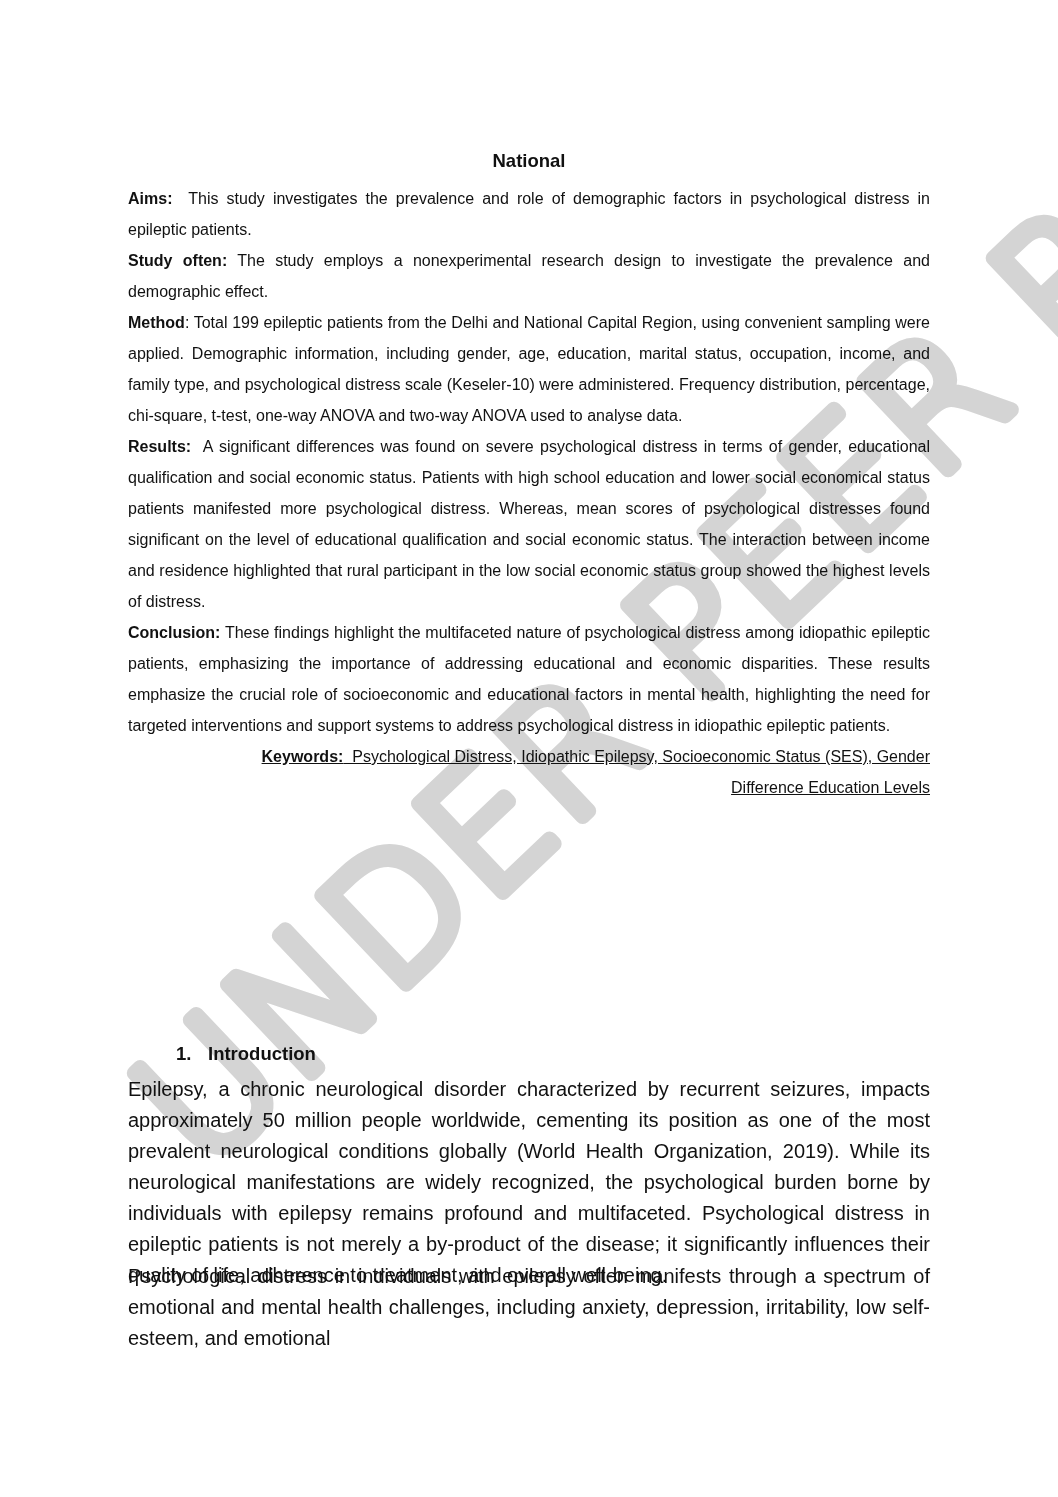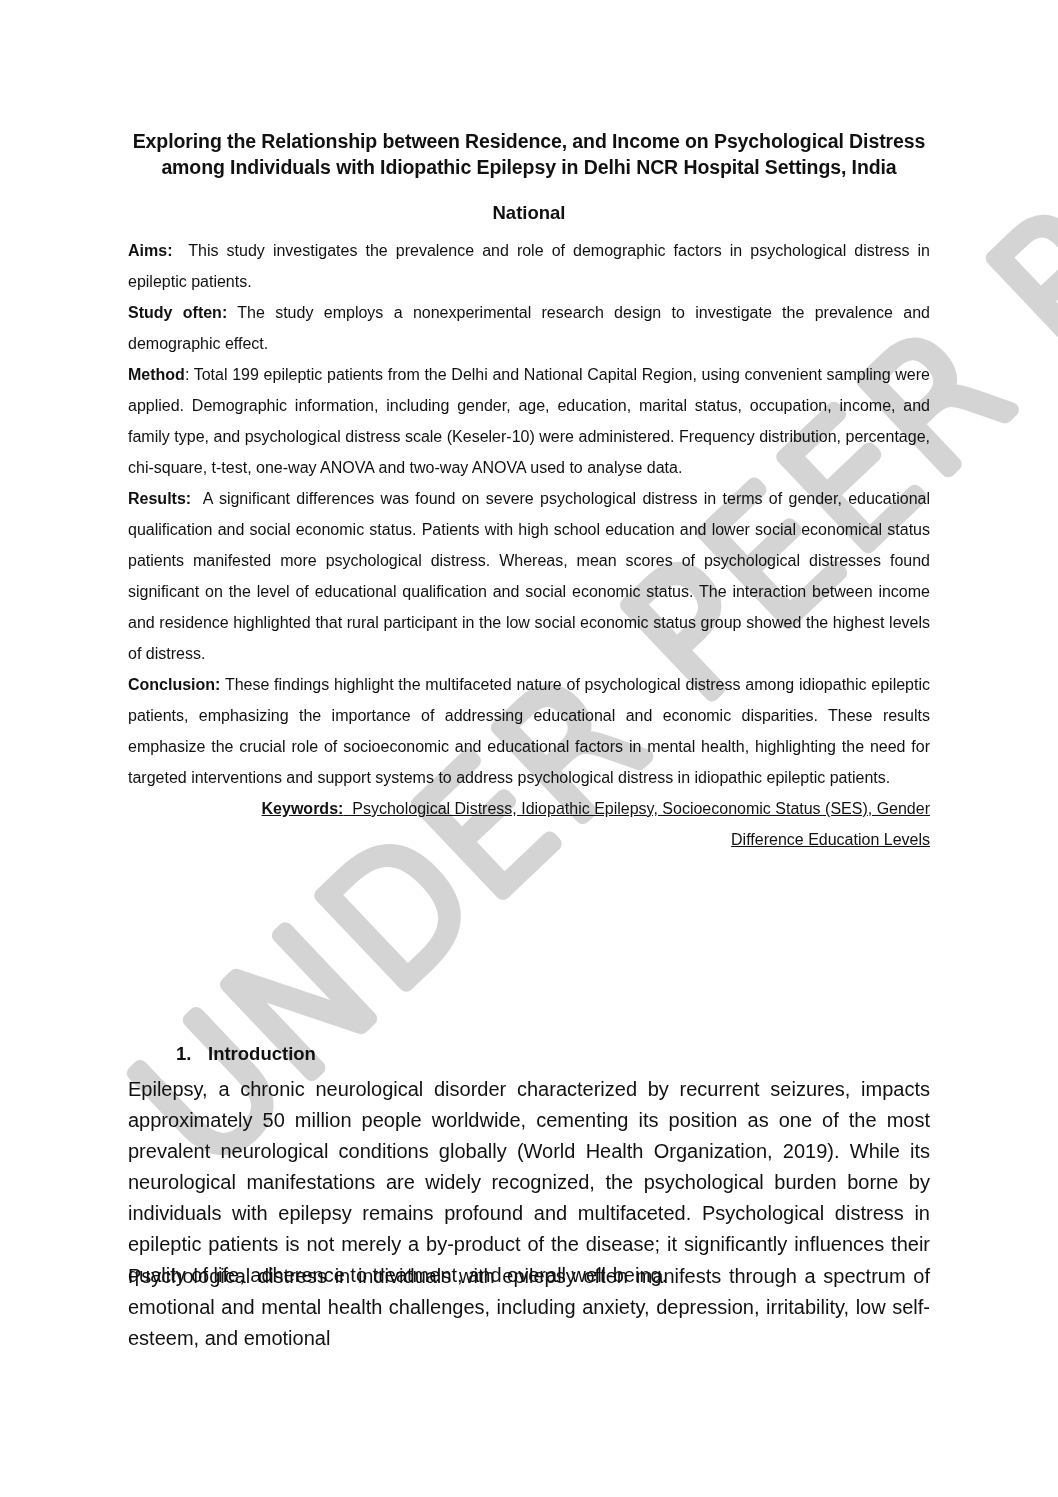--- a/index.html
+++ b/index.html
@@ -97,21 +97,20 @@
     .p2 { top: 1133px; }
   </style>
 </head>
 <body>
 
 <svg class="watermark" viewBox="0 0 1058 1497" xmlns="http://www.w3.org/2000/svg">
   <text x="0" y="0" transform="translate(205 1175) rotate(-43.5)">UNDER PEER REVIEW</text>
 </svg>
 
 <div class="page">
-  <h1 class="title">Exploring the Relationship between Residence, and Income on Psychological Distress among Individuals with Idiopathic Epilepsy in Delhi NCR Hospital Settings, India</h1>
 
   <h2 class="abstract-heading">National</h2>
 
   <div>
     <p class="abs-para"><span class="label">Aims:</span><span>&nbsp; This study investigates the prevalence and role of demographic factors in psychological distress in epileptic patients.</span></p>
 
     <p class="abs-para"><span class="label">Study often:</span><span> The study employs a nonexperimental research design to investigate the prevalence and demographic effect.</span></p>
 
     <p class="abs-para"><span class="label">Method</span><span>: Total 199 epileptic patients from the Delhi and National Capital Region, using convenient sampling were applied. Demographic information, including gender, age, education, marital status, occupation, income, and family type, and psychological distress scale (Keseler-10) were administered. Frequency distribution, percentage, chi-square, t-test, one-way ANOVA and two-way ANOVA used to analyse data.</span></p>
 

